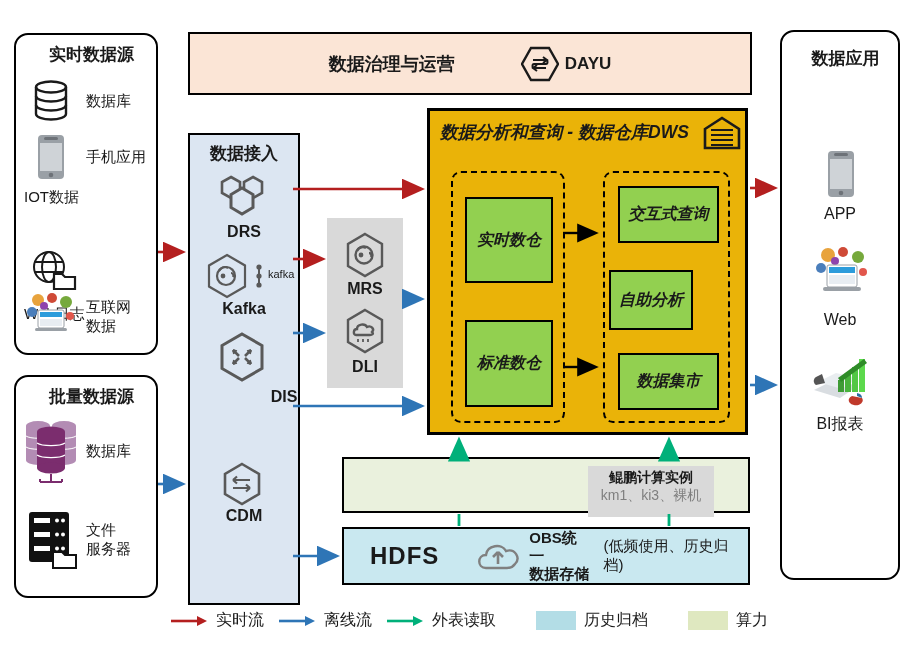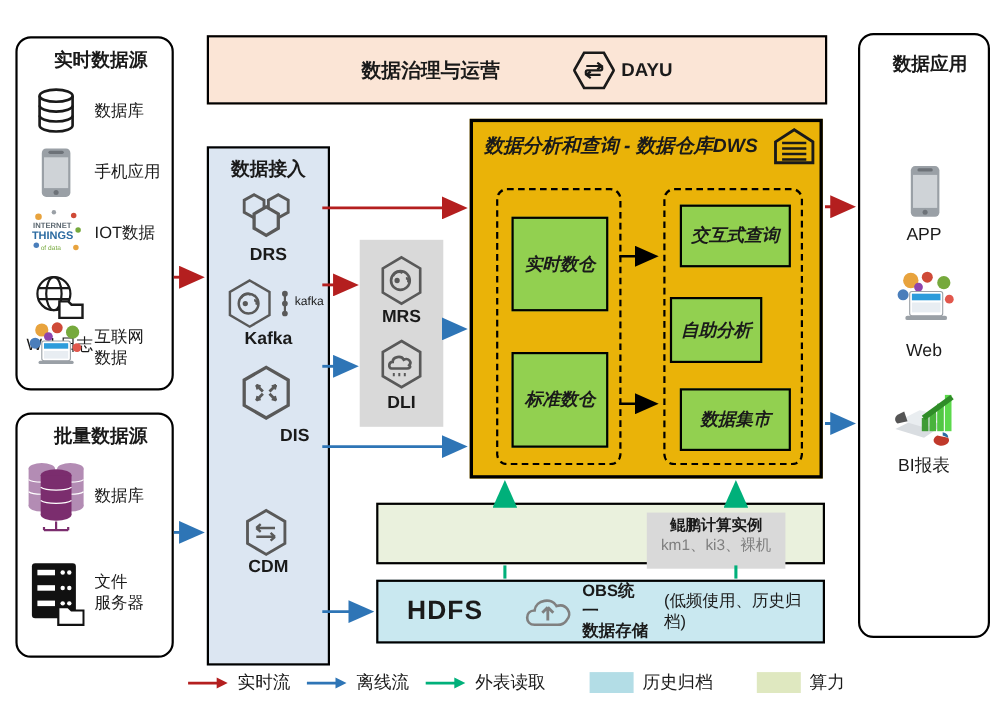--- a/index.html
+++ b/index.html
@@ -65,33 +65,20 @@
         <svg width="30" height="46" viewBox="0 0 30 46">
           <rect x="2" y="1" width="26" height="44" rx="4" fill="#9aa0a6"></rect>
           <rect x="8" y="3" width="14" height="3" rx="1.5" fill="#6d7278"></rect>
           <rect x="4" y="9" width="22" height="28" fill="#cfd3d7"></rect>
           <circle cx="15" cy="41" r="2.3" fill="#6d7278"></circle>
         </svg>
       </span>
       <span class="lbl">手机应用</span>
     </div>
     <div class="src-row" style="top:153px;">
-      <span class="icon-cell">
-        <svg width="48" height="46" viewBox="0 0 48 46">
-          <circle cx="8" cy="8" r="3" fill="#e8a33d"></circle>
-            <circle cx="40" cy="7" r="2.5" fill="#cf4a37"></circle>
-          <circle cx="44" cy="20" r="2.5" fill="#76a93c"></circle>
-            <circle cx="6" cy="34" r="2.5" fill="#4a7ebb"></circle>
-          <circle cx="42" cy="36" r="2.5" fill="#e8a33d"></circle>
-            <circle cx="22" cy="4" r="2" fill="#9aa0a6"></circle>
-          <text x="3" y="18" font-size="7" fill="#5b6770" font-weight="bold">INTERNET</text>
-          <text x="2" y="28" font-size="10" fill="#2d6ca2" font-weight="bold">THINGS</text>
-          <text x="10" y="38" font-size="6" fill="#76a93c">of data</text>
-        </svg>
-      </span>
       <span class="lbl">IOT数据</span>
     </div>
     <div class="src-row" style="top:208px;flex-direction:column;">
       <span class="icon-cell">
         <svg width="48" height="44" viewBox="0 0 48 44" fill="none" stroke="#1a1a1a" stroke-width="2">
           <circle cx="19" cy="19" r="15"></circle>
             <ellipse cx="19" cy="19" rx="7" ry="15"></ellipse>
           <path d="M5 14h28M5 24h28"></path>
           <path d="M24 26h8l3 3h10v12H24z" fill="#fff" stroke-width="2.2"></path>
         </svg>
@@ -211,21 +198,21 @@
     </div>
     <div class="abs" style="left:78px;top:133px;font-size:11px;color:#1a1a1a;">kafka</div>
     <div class="clbl" style="position:absolute;left:0;top:165px;width:100%;">Kafka</div>
     <div class="abs" style="left:26px;top:196px;">
       <svg width="52" height="56" viewBox="0 0 52 56" fill="none" stroke="#595959" stroke-width="3">
         <path d="M26 3l20 11.5v23L26 49 6 37.5v-23z"></path>
         <path d="M17 19l6 6M35 19l-6 6M17 33l6-6M35 33l-6-6" stroke-width="2.6"></path>
         <path d="M17 19l4 1M17 19l1 4M35 19l-4 1M35 19l-1 4M17 33l4-1M17 33l1-4M35 33l-4-1M35 33l-1-4" stroke-width="1.8"></path>
       </svg>
     </div>
-    <div class="clbl" style="position:absolute;left:0;top:253px;width:100%;padding-left:24px;">DIS</div>
+    <div class="clbl" style="position:absolute;left:16px;top:253px;width:100%;padding-left:24px;">DIS</div>
     <div class="abs" style="left:29px;top:326px;">
       <svg width="46" height="48" viewBox="0 0 46 48" fill="none" stroke="#595959" stroke-width="2.6">
         <path d="M23 3l17 10v20L23 43 6 33V13z"></path>
         <path d="M14 19h17M14 19l4-3.5M14 19l4 3.5M31 27H14M31 27l-4-3.5M31 27l-4 3.5" stroke-width="2.2"></path>
       </svg>
     </div>
     <div class="clbl" style="position:absolute;left:0;top:372px;width:100%;">CDM</div>
   </div>
 
   <div class="box graybox grayboxmain" style="left:327px;top:218px;width:76px;height:170px;background:#d9d9d9;">

